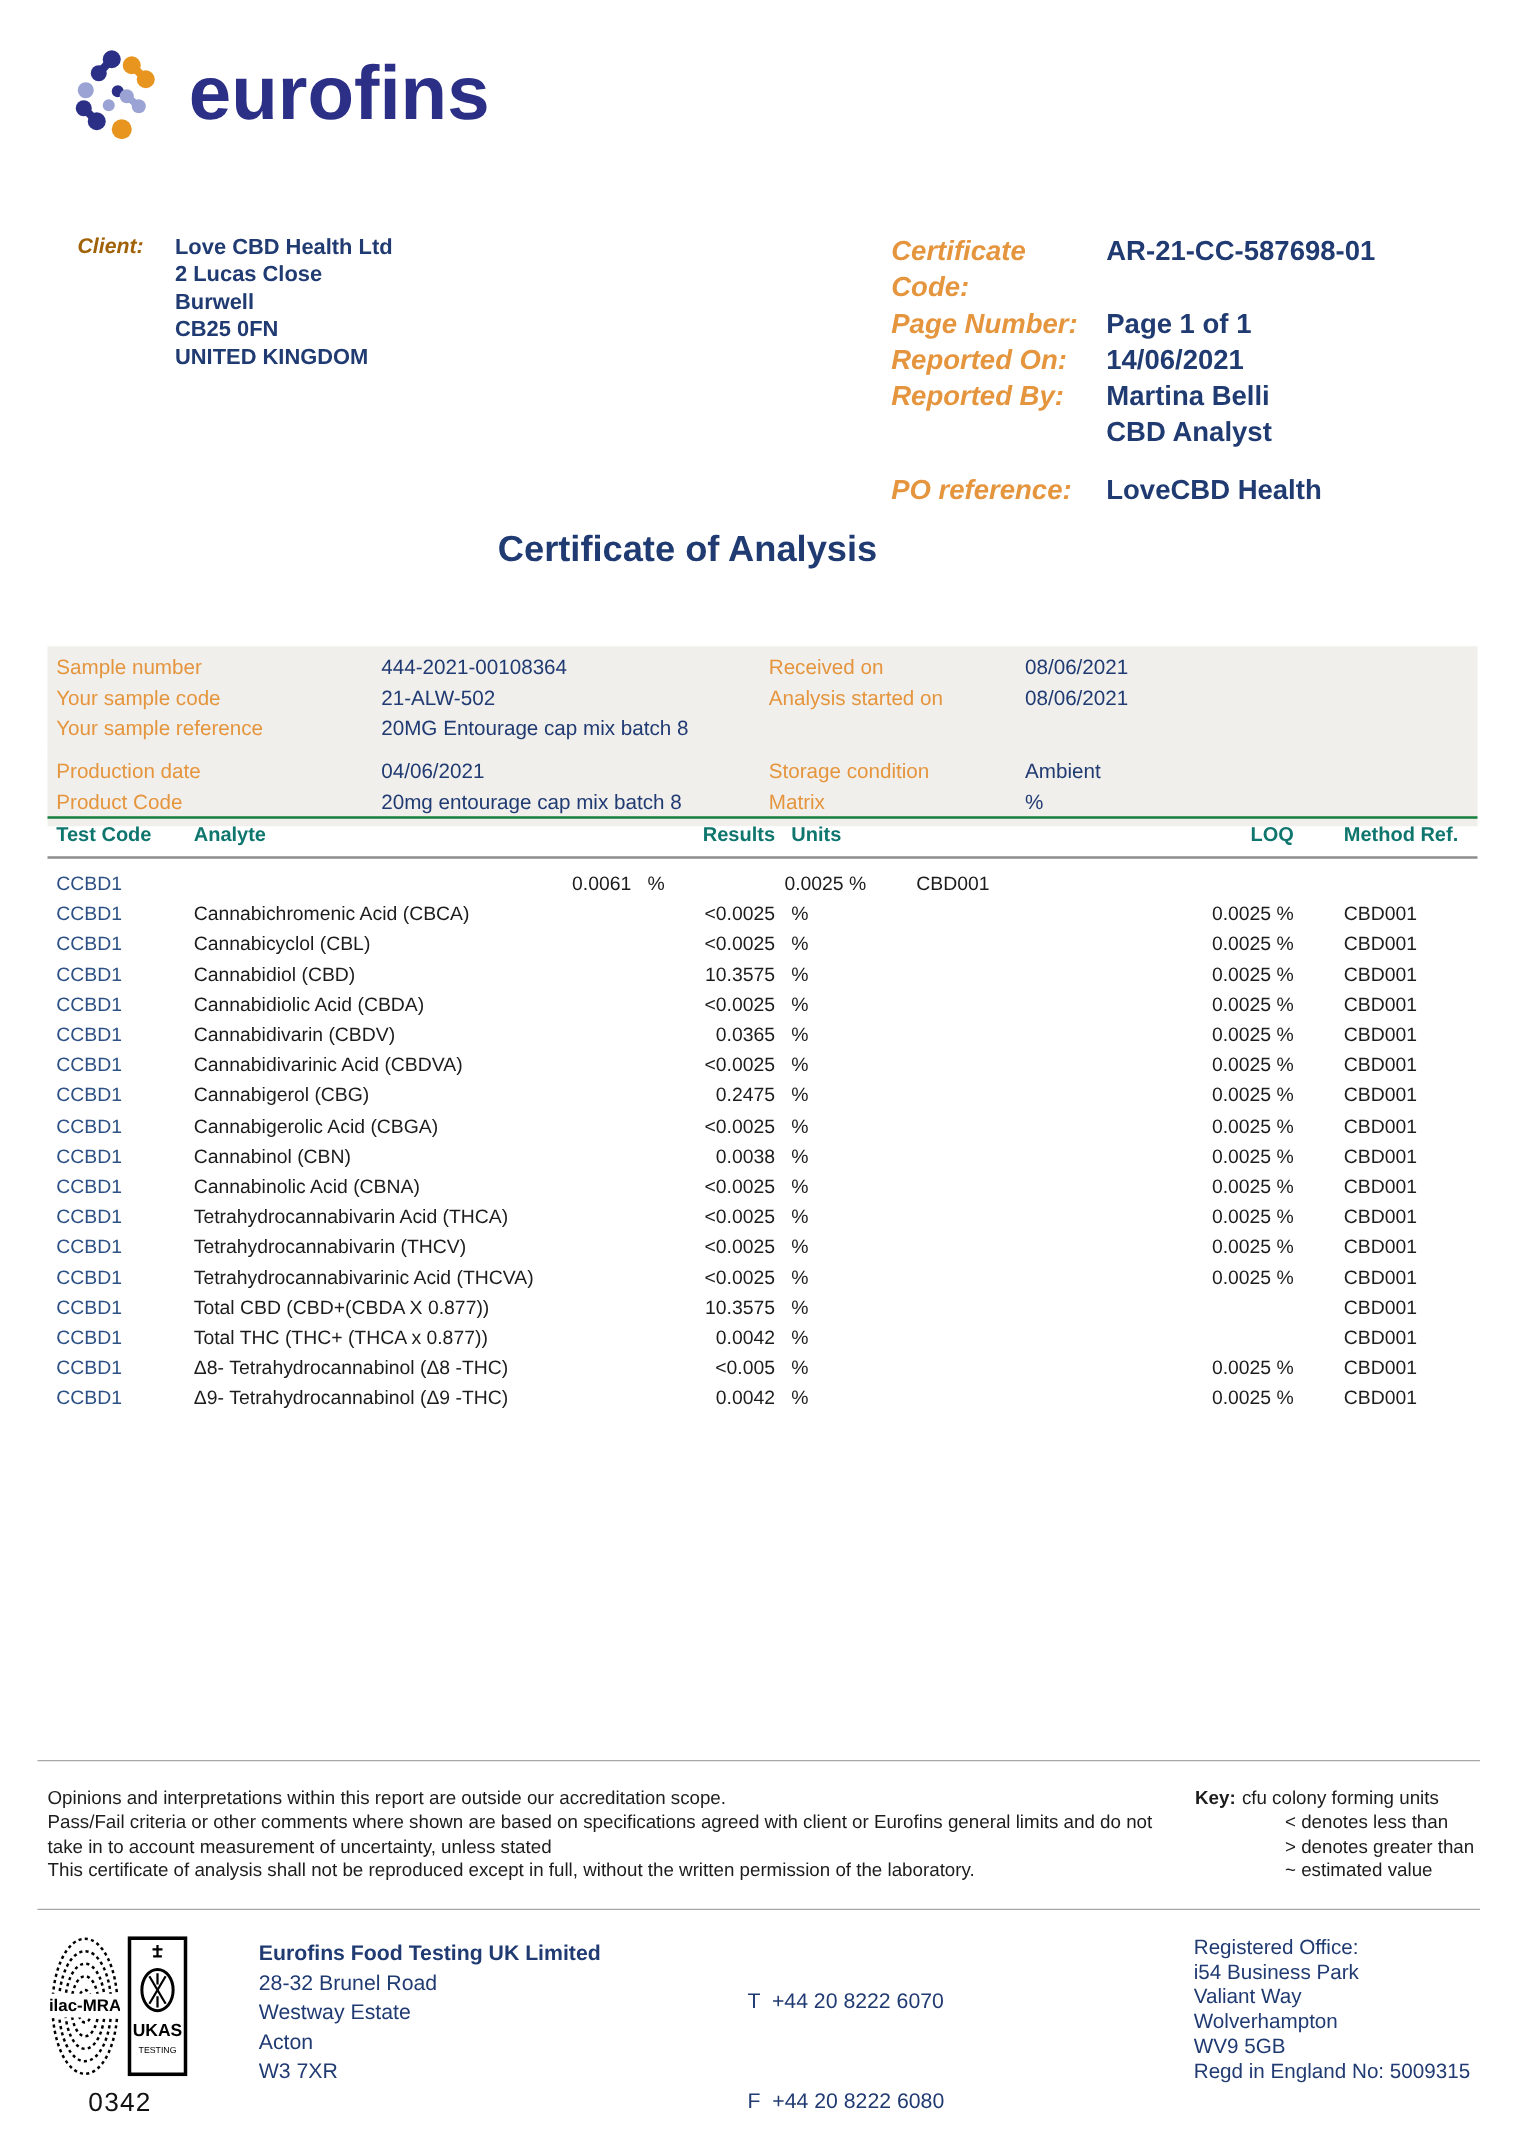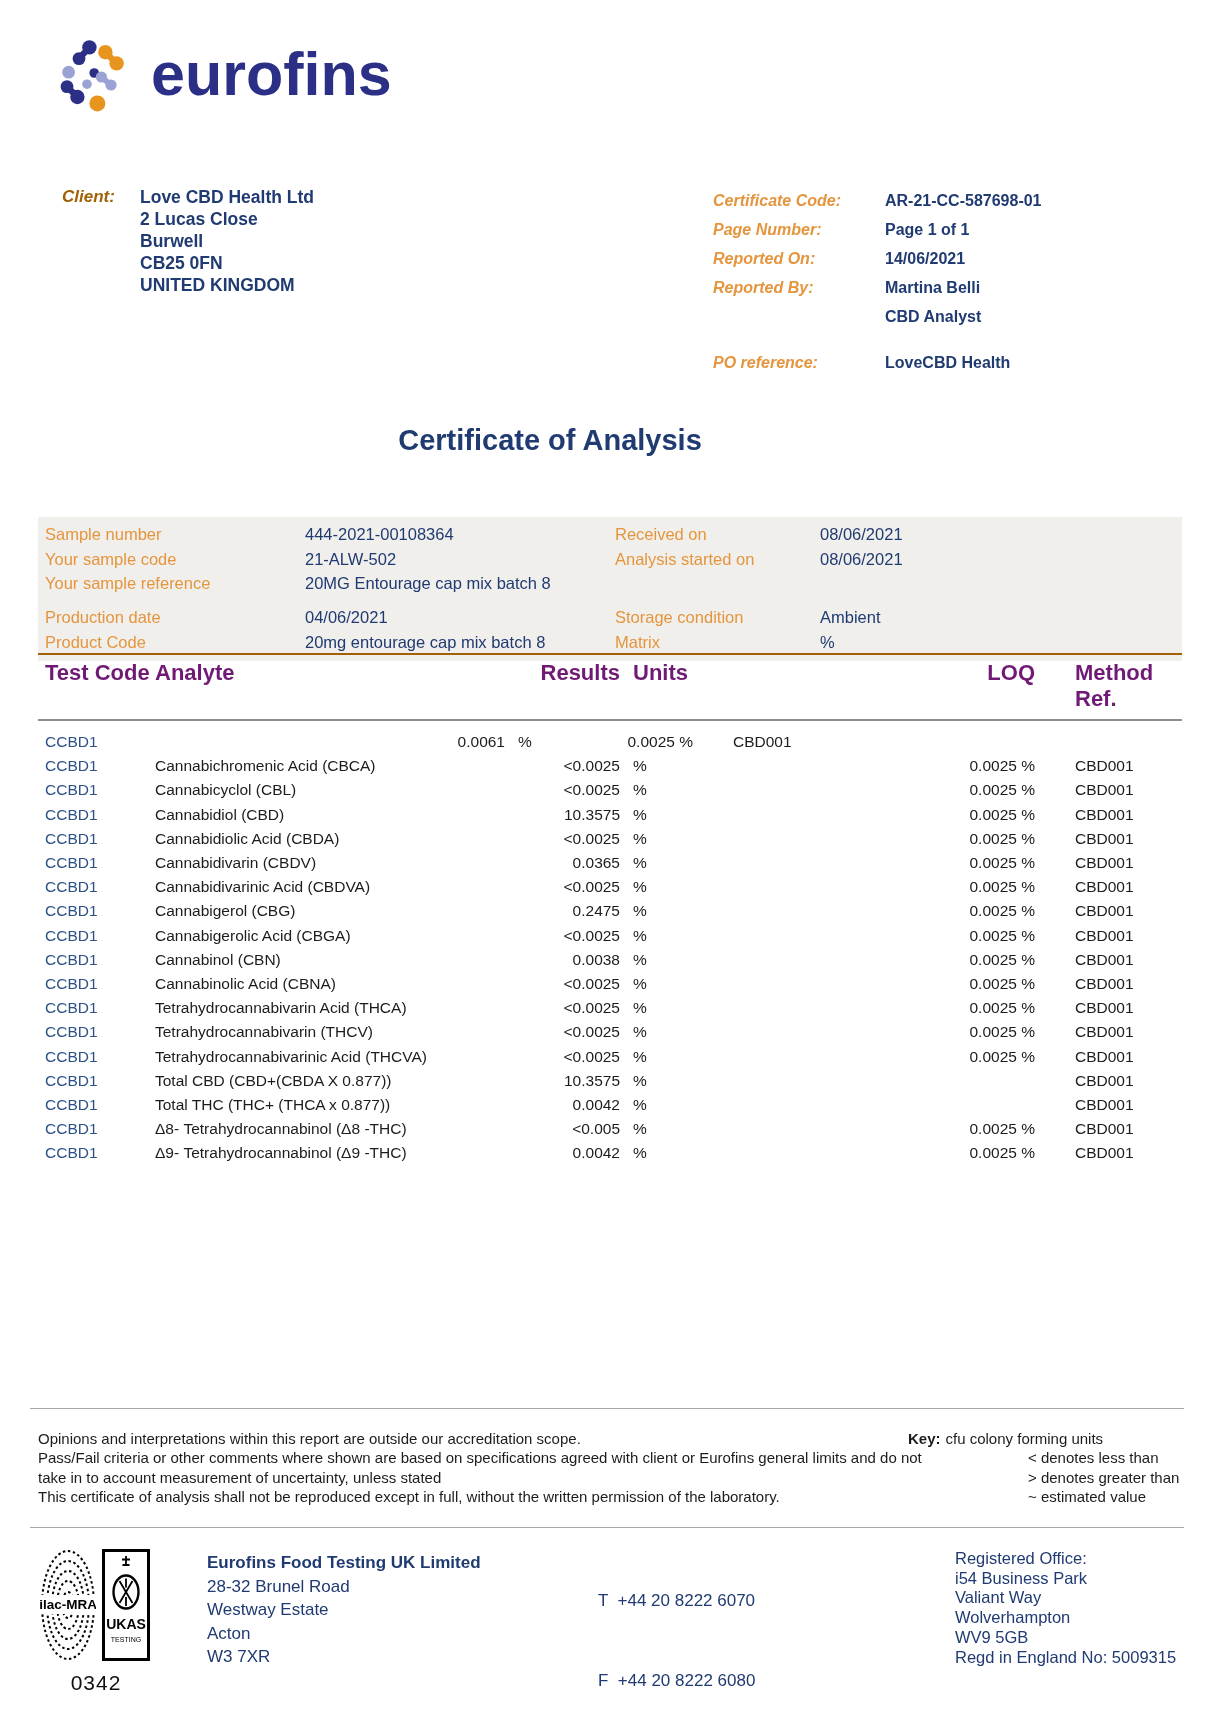--- a/index.html
+++ b/index.html
@@ -9,55 +9,55 @@
     font-family:"Liberation Sans", sans-serif; color:#1c1c1c; overflow:hidden;
   }
   
   .logo-wrap { position:absolute; left:55px; top:34px; display:flex; align-items:center; gap:16px; }
   .logo-text { font-size:61px; font-weight:bold; color:#2b2f85; letter-spacing:0px; line-height:1; padding-bottom:6px; }
   
   .client-block { position:absolute; left:62px; top:186px; display:flex; font-size:17px; }
   .client-label { width:78px; color:#a16207; font-weight:bold; font-style:italic; padding-top:1px; }
   .client-lines div { color:#203a72; font-weight:bold; line-height:22px; font-size:17.5px; }
   
-  .meta-block { position:absolute; left:713px; top:186px; font-size:16px; }
+  .meta-block { position:absolute; left:713px; top:186px; font-size:22px; }
   .meta-row { display:flex; line-height:29px; align-items:flex-start; }
   .meta-label { width:172px; color:#e5953d; font-weight:bold; font-style:italic; flex:none; }
   .meta-value { color:#203a72; font-weight:bold; }
   .po-row { margin-top:17px; }
   
   .title { position:absolute; top:424px; left:0; width:1100px; text-align:center;
            color:#203a72; font-size:29px; font-weight:bold; }
   
   .band { position:absolute; left:38px; width:1144px; background:#f0efec; padding:5px 0 7px 7px; }
   .band1 { top:517px; }
   .band2 { top:600px; }
   .band-row { display:grid; grid-template-columns:260px 310px 205px auto; line-height:24.6px; font-size:16.5px; }
   .band-label { color:#e5953d; }
   .band-value { color:#203a72; }
   
   .results { position:absolute; left:38px; top:653px; width:1144px; font-size:16px; }
   .res-grid { display:grid; grid-template-columns:110px 350px 115px 73px 342px auto; }
-  .res-header { padding:5px 0 7px 7px; border-top:2px solid #a16207; border-bottom:2px solid #8d8d8d;
-                color:#701a75; font-weight:bold; font-size:22px; }
+  .res-header { padding:5px 0 7px 7px; border-top:2px solid #15803d; border-bottom:2px solid #8d8d8d;
+                color:#0f766e; font-weight:bold; font-size:16px; }
   .res-body { margin-top:9px; }
   .res-row { padding-left:7px; line-height:24.2px; font-size:15.5px; color:#1c1c1c; }
   .col-code { color:#2d5185; }
   .col-result { text-align:right; }
   .col-units { padding-left:13px; }
   .col-loq { text-align:right; }
   .col-method { padding-left:40px; }
   
   .rule { position:absolute; left:30px; width:1154px; border-top:1.5px solid #a8a8a8; }
   .rule1 { top:1408px; }
   .rule2 { top:1527px; }
   
   .disclaimer { position:absolute; left:38px; top:1429px; font-size:15px; line-height:19.3px; color:#1c1c1c; }
   .key-block { position:absolute; left:908px; top:1429px; font-size:15px; line-height:19.3px; color:#1c1c1c; }
-  .key-line1 b { margin-right:5px; }
+  .key-line1 b { margin-right:5px;margin-left:48px; }
   .key-items div { padding-left:120px; }
   
   .logos { position:absolute; left:40px; top:1549px; width:112px; height:114px; }
   .ukas-box { position:absolute; left:62px; top:0; }
   .acc-number { position:absolute; left:40px; top:1671px; width:112px; text-align:center;
                 font-size:21px; color:#111; letter-spacing:1px; }
   .addr-block { position:absolute; left:207px; top:1551px; font-size:17px; color:#203a72; line-height:23.5px; }
   .addr-name { font-weight:bold; }
   .contact-block { position:absolute; left:598px; top:1551px; font-size:17px; color:#203a72; white-space:pre; }
   .contact-fax { margin-top:20px; }

